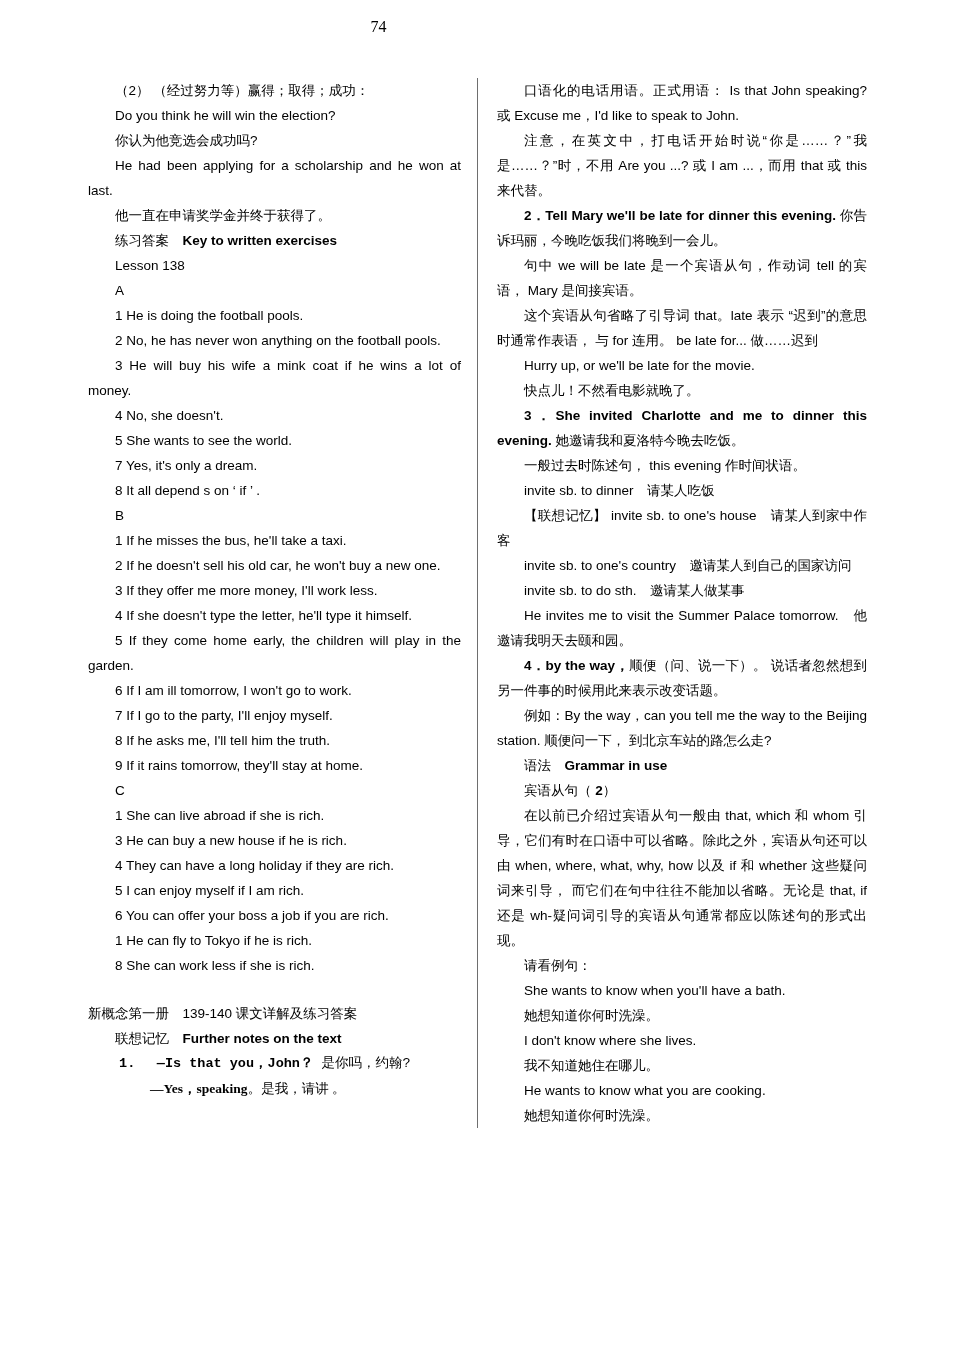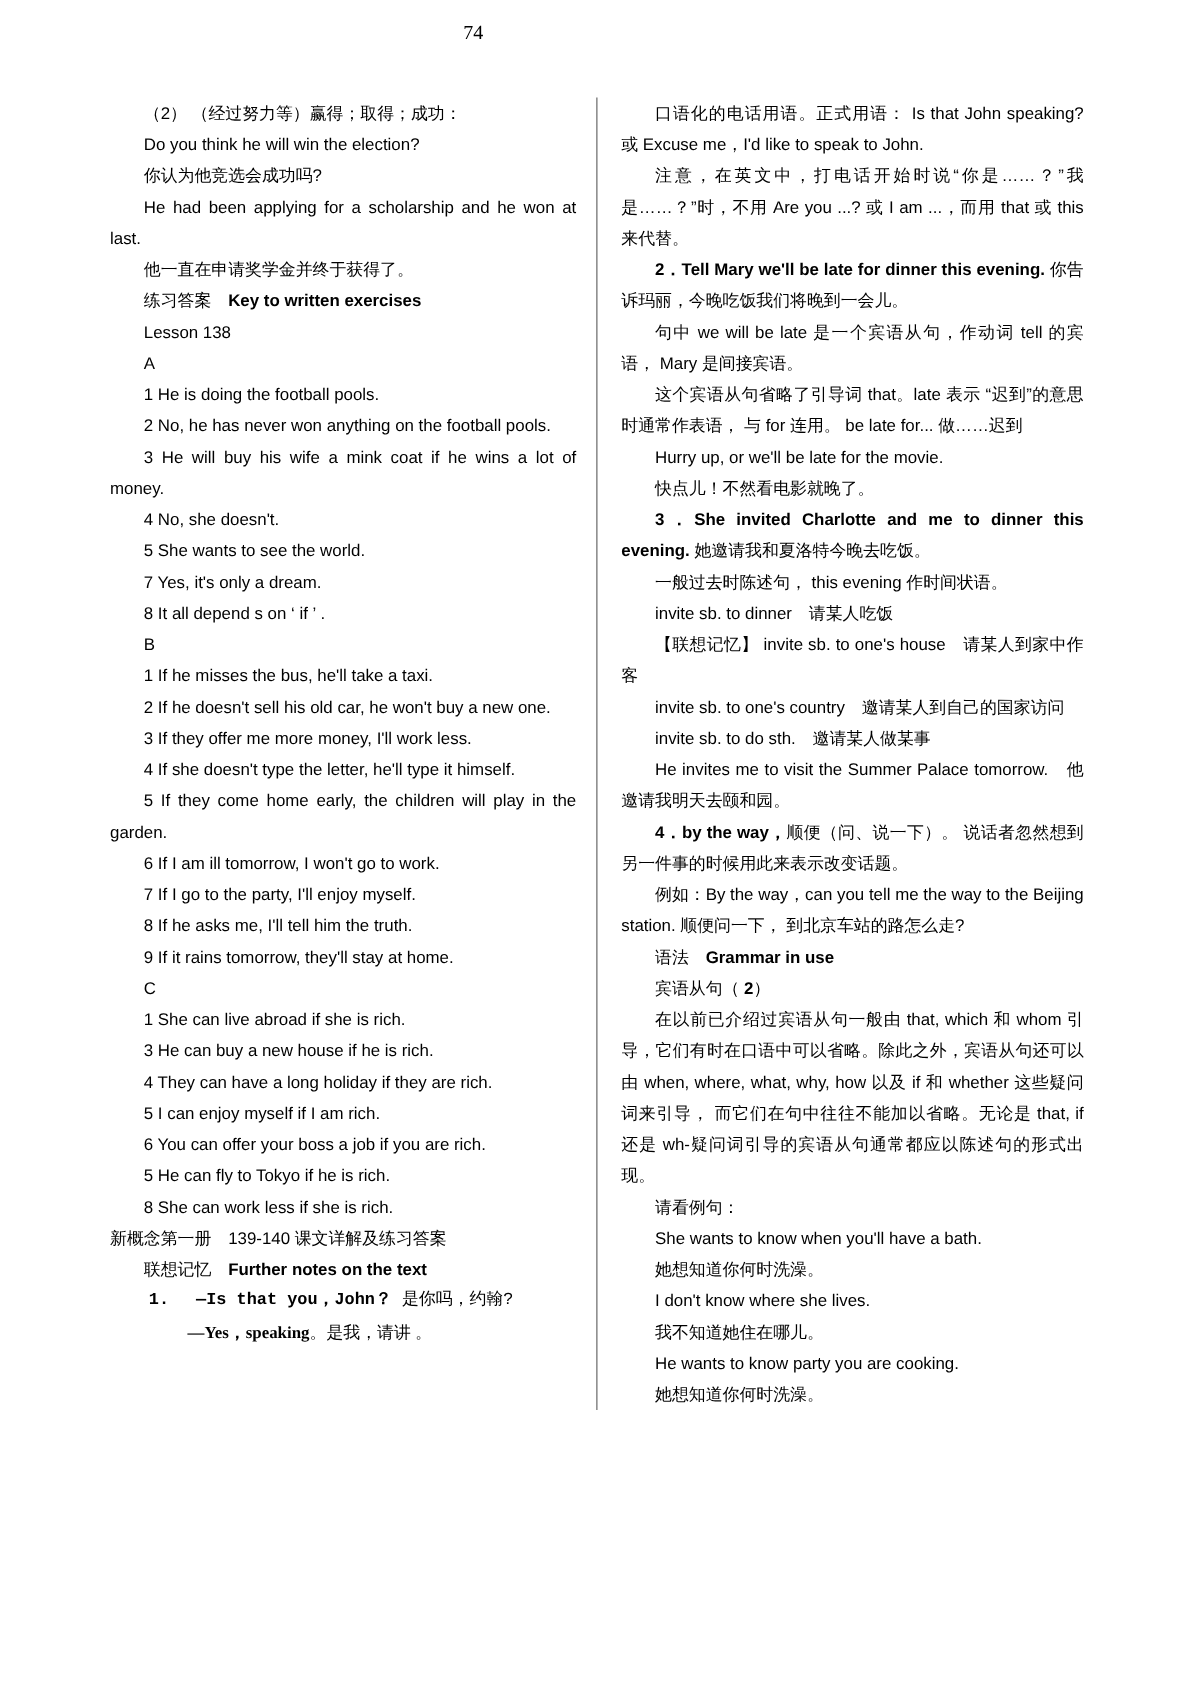--- a/index.html
+++ b/index.html
@@ -25,21 +25,21 @@
   .col-left  { width:373px; }
   .col-right { width:370px; }
   .divider {
     width:1px; background:#6e6e6e;
     margin-left:16px; margin-right:19px;
     align-self:stretch;
   }
   p.para { margin:0; text-align:justify; }
   p.para.indent   { text-indent:2em; }
   p.para.flush    { text-indent:0; }
-  p.para.gap      { }
+  p.para.gap      { margin-top:23px; }
   p.para.item-num  { text-indent:0; padding-left:2.3em; text-align:left;font-family:Liberation Mono, monospace; }
   p.para.item-cont { text-indent:0; padding-left:4.6em; text-align:left;font-family:Liberation Serif, serif; }
   b { font-weight:bold; }
 </style>
 </head>
 <body>
 
 <div class="page">
   <div class="page-number">74</div>
   <div class="content">
@@ -68,21 +68,21 @@
         <p class="para indent"><span>6 If I am ill tomorrow, I won't go to work.</span></p>
         <p class="para indent"><span>7 If I go to the party, I'll enjoy myself.</span></p>
         <p class="para indent"><span>8 If he asks me, I'll tell him the truth.</span></p>
         <p class="para indent"><span>9 If it rains tomorrow, they'll stay at home.</span></p>
         <p class="para indent"><span>C</span></p>
         <p class="para indent"><span>1 She can live abroad if she is rich.</span></p>
         <p class="para indent"><span>3 He can buy a new house if he is rich.</span></p>
         <p class="para indent"><span>4 They can have a long holiday if they are rich.</span></p>
         <p class="para indent"><span>5 I can enjoy myself if I am rich.</span></p>
         <p class="para indent"><span>6 You can offer your boss a job if you are rich.</span></p>
-        <p class="para indent"><span>5 He can fly to Tokyo if he is rich.</span></p>
+        <p class="para indent"><span>1 He can fly to Tokyo if he is rich.</span></p>
         <p class="para indent"><span>8 She can work less if she is rich.</span></p>
         <p class="para flush gap"><span>新概念第一册　139-140 课文详解及练习答案</span></p>
         <p class="para indent"><span>联想记忆　</span><b>Further notes on the text</b></p>
         <p class="para item-num"><b>1.　 —Is that you，John？</b><span> 是你吗，约翰?</span></p>
         <p class="para item-cont"><b>—Yes，speaking</b><span>。是我，请讲 。</span></p>
       </div>
     <div class="divider"></div>
     <div class="col col-right" id="col-right">
         <p class="para indent"><span>口语化的电话用语。正式用语： Is that John speaking? 或 Excuse me，I'd like to speak to John.</span></p>
         <p class="para indent"><span>注意，在英文中，打电话开始时说“你是……？”我是……？”时，不用 Are you ...? 或 I am ...，而用 that 或 this 来代替。</span></p>
@@ -101,17 +101,17 @@
         <p class="para indent"><b>4．by the way，</b><span>顺便（问、说一下）。 说话者忽然想到另一件事的时候用此来表示改变话题。</span></p>
         <p class="para indent"><span>例如：By the way，can you tell me the way to the Beijing station. 顺便问一下， 到北京车站的路怎么走?</span></p>
         <p class="para indent"><span>语法　</span><b>Grammar in use</b></p>
         <p class="para indent"><span>宾语从句（ </span><b>2</b><span>）</span></p>
         <p class="para indent"><span>在以前已介绍过宾语从句一般由 that, which 和 whom 引导，它们有时在口语中可以省略。除此之外，宾语从句还可以由 when, where, what, why, how 以及 if 和 whether 这些疑问词来引导， 而它们在句中往往不能加以省略。无论是 that, if 还是 wh-疑问词引导的宾语从句通常都应以陈述句的形式出现。</span></p>
         <p class="para indent"><span>请看例句：</span></p>
         <p class="para indent"><span>She wants to know when you'll have a bath.</span></p>
         <p class="para indent"><span>她想知道你何时洗澡。</span></p>
         <p class="para indent"><span>I don't know where she lives.</span></p>
         <p class="para indent"><span>我不知道她住在哪儿。</span></p>
-        <p class="para indent"><span>He wants to know party you are cooking.</span></p>
+        <p class="para indent"><span>He wants to know what you are cooking.</span></p>
         <p class="para indent"><span>她想知道你何时洗澡。</span></p>
       </div>
   </div>
 </div>
 
 </body></html>

